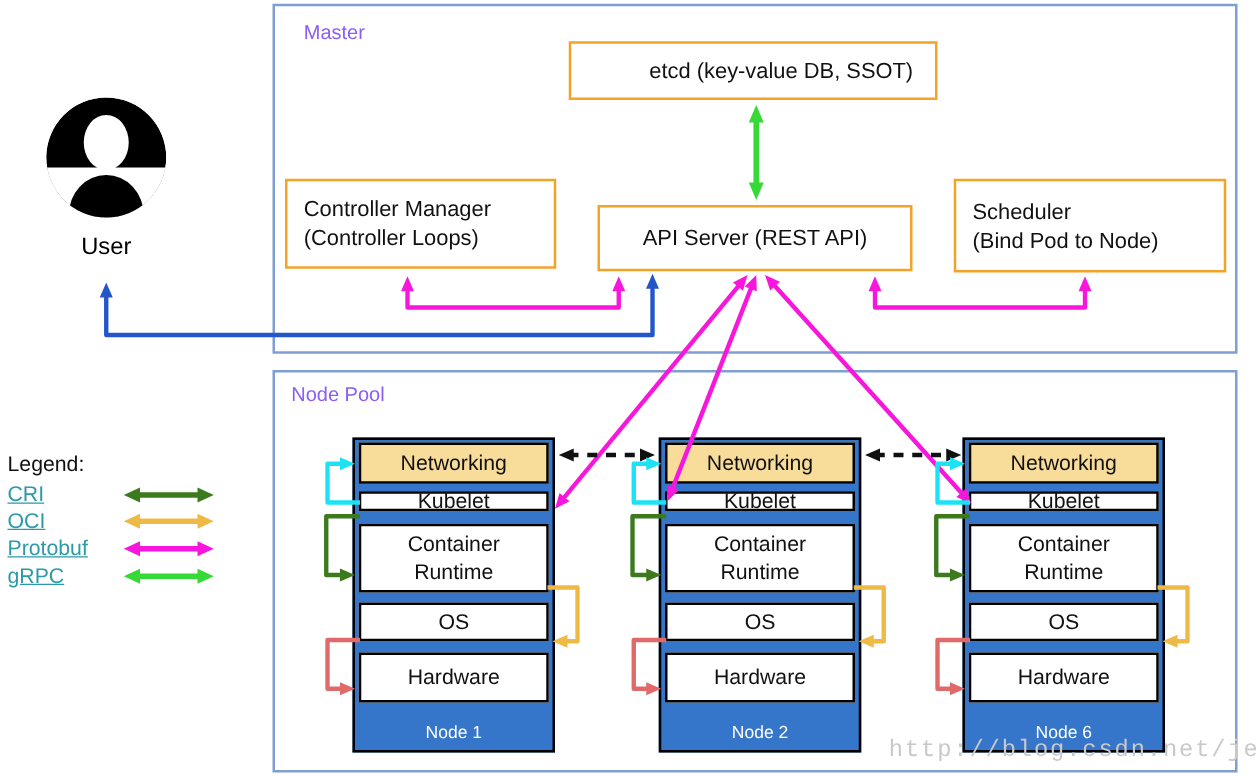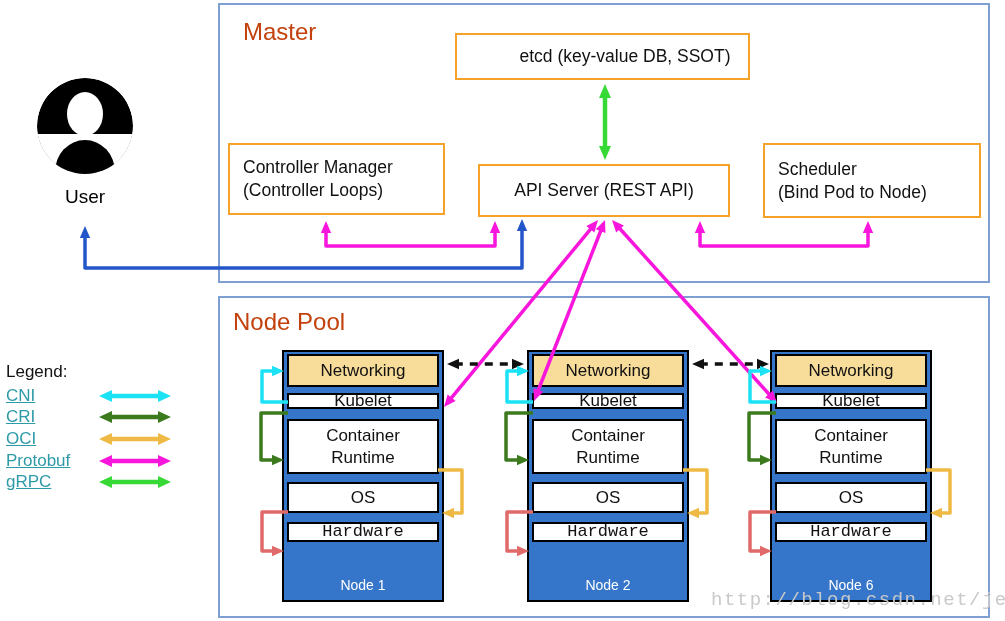--- a/index.html
+++ b/index.html
@@ -1,41 +1,41 @@
 <!DOCTYPE html>
 <html style="--section-border: #7f9ed2; --box-border-orange: #f5a228; --node-blue: #3575ca; --networking-bg: #f8dc99; --cni: #1ce2f5; --cri: #3c7a1e; --oci: #eeba45; --protobuf: #f816dc; --grpc: #36d936; --json: #1f4f8e; --user-line: #2356c9; --hw-link: #e06a6a; --inter-node: #111111; --link-text: #2d9aa8; --watermark: #c9c9c9;"><head>
 <meta charset="utf-8">
 <style>
   html,body{margin:0;padding:0;background:#fff;}
   #canvas{position:relative;width:1005px;height:621px;background:#fff;overflow:hidden;
           font-family:"Liberation Sans", sans-serif;color:#111;}
   .section{position:absolute;border:2px solid var(--section-border);background:#fff;box-sizing:border-box;}
   #master-section{left:218px;top:3px;width:772px;height:280px;}
   #nodepool-section{left:218px;top:296px;width:772px;height:322px;}
-  .section-title{position:absolute;font-size:24px;color:#c2410c;}
+  .section-title{position:absolute;font-size:16px;color:#8b5cf6;}
   #master-title{left:243px;top:18px;}
   #nodepool-title{left:233px;top:308px;}
   .obox{position:absolute;border:2px solid var(--box-border-orange);background:#fff;box-sizing:border-box;
         display:flex;align-items:center;font-size:17.5px;line-height:1.3;}
   .obox.center{justify-content:center;text-align:center;}
   .obox.left{padding-left:13px;}
   #etcd-box{left:455px;top:33px;width:295px;height:47px;padding-left:45px;}
   #cm-box{left:228px;top:143px;width:217px;height:72px;}
   #api-box{left:478px;top:164px;width:252px;height:53px;}
   #sched-box{left:763px;top:143px;width:218px;height:75px;}
   .node{position:absolute;top:350px;width:162px;height:252px;background:var(--node-blue);
         border:2px solid #000;box-sizing:border-box;}
   .layer{margin-left:3px;margin-right:3px;border:2px solid #000;background:#fff;box-sizing:border-box;
          display:flex;align-items:center;justify-content:center;text-align:center;
          font-size:17px;line-height:1.25;}
   .layer.l0{height:33px;margin-top:2px;background:var(--networking-bg);}
   .layer.l1{height:16px;margin-top:6px;}
   .layer.l2{height:55px;margin-top:10px;padding:0 16px;}
   .layer.l3{height:31px;margin-top:8px;}
-  .layer.l4{height:20px;margin-top:9px;font-family:Liberation Mono, monospace;}
+  .layer.l4{height:40px;margin-top:9px;}
   .node-label{position:absolute;left:0;right:0;bottom:7px;text-align:center;color:#fff;font-size:14px;}
   #user-figure{position:absolute;left:33px;top:76px;width:104px;text-align:center;}
   #user-label{margin-top:6px;font-size:19px;color:#000000;}
   #legend{position:absolute;left:6px;top:362px;}
   #legend-title{font-size:17px;color:#111;margin-bottom:3px;}
   .legend-row{height:21.6px;display:flex;align-items:center;}
   .legend-link{display:inline-block;width:87px;font-size:17px;color:var(--link-text);
                text-decoration:underline;cursor:pointer;}
   #watermark{position:absolute;left:711px;top:589px;font-family:"Liberation Mono", monospace;
              font-size:19px;letter-spacing:1.5px;color:var(--watermark);z-index:60;}
@@ -114,28 +114,20 @@
     <div class="layer l0">Networking</div>
     <div class="layer l1">Kubelet</div>
     <div class="layer l2">Container Runtime</div>
     <div class="layer l3">OS</div>
     <div class="layer l4">Hardware</div>
     <div class="node-label">Node 6</div>
   </div>
 
   <div id="legend">
     <div id="legend-title">Legend:</div>
-    <div class="legend-row">
-      <a href="#" class="legend-link">CNI</a>
-      <svg class="legend-arrow" width="84" height="18">
-          <polygon points="6,9 19,14.999999999999998 19,2.9999999999999982" fill="#1ce2f5"></polygon>
-          <polygon points="78,9 65,3 65,15" fill="#1ce2f5"></polygon>
-          <polyline points="14.450000000000001,9 69.55,9" fill="none" stroke="#1ce2f5" stroke-width="4.5" stroke-linejoin="round"></polyline>
-        </svg>
-    </div>
     <div class="legend-row">
       <a href="#" class="legend-link">CRI</a>
       <svg class="legend-arrow" width="84" height="18">
           <polygon points="6,9 19,14.999999999999998 19,2.9999999999999982" fill="#3c7a1e"></polygon>
           <polygon points="78,9 65,3 65,15" fill="#3c7a1e"></polygon>
           <polyline points="14.450000000000001,9 69.55,9" fill="none" stroke="#3c7a1e" stroke-width="4.5" stroke-linejoin="round"></polyline>
         </svg>
     </div>
     <div class="legend-row">
       <a href="#" class="legend-link">OCI</a>

